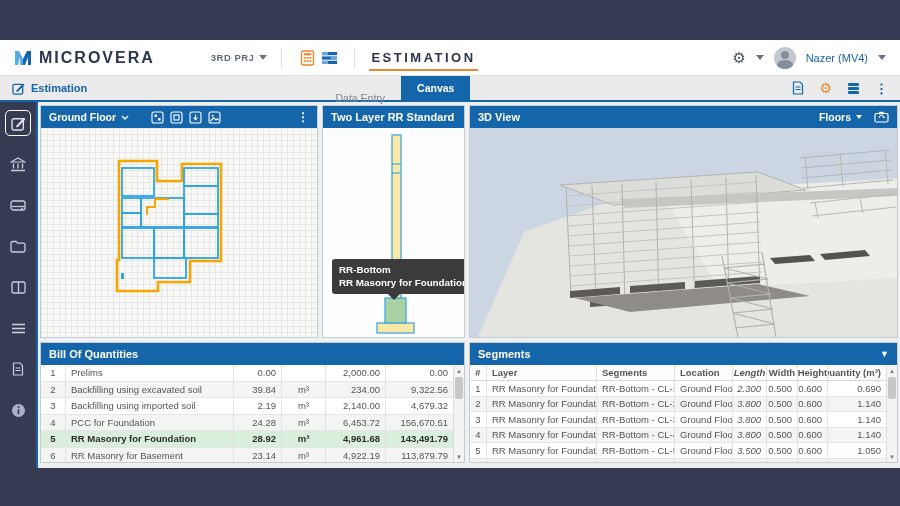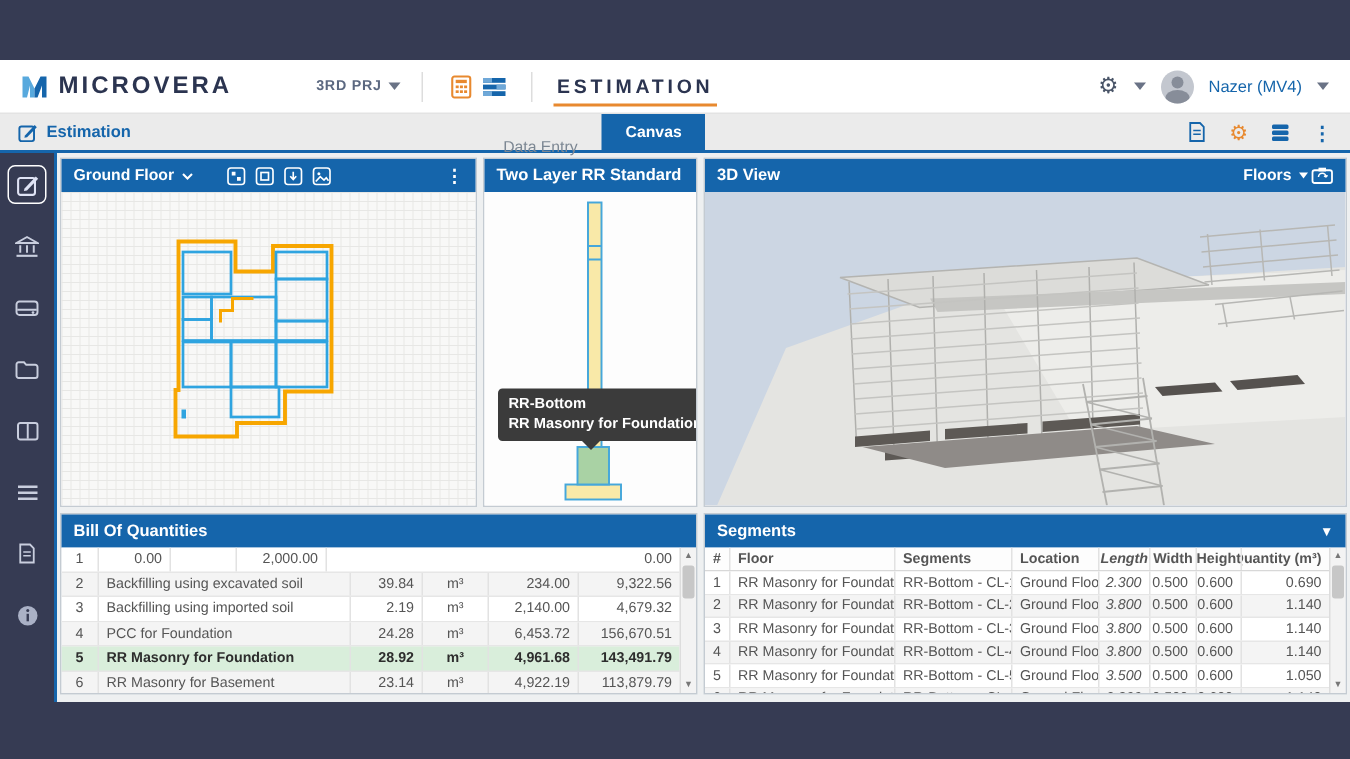--- a/index.html
+++ b/index.html
@@ -54,21 +54,21 @@
   .panel-body { position:relative; overflow:hidden; }
 
   .p-plan { left:2px; top:3px; width:278px; height:233px; }
   .p-std  { left:284px; top:3px; width:143px; height:233px; }
   .p-3d   { left:431px; top:3px; width:429px; height:233px; }
   .p-boq  { left:2px; top:240px; width:425px; height:121px; }
   .p-seg  { left:431px; top:240px; width:429px; height:121px; }
 
   .hd-tools { display:flex; align-items:center; gap:6px; margin-left:22px; }
   .hd-kebab { margin-left:auto; color:#fff; font-size:12px; font-weight:bold; cursor:pointer; }
-  .hd-right { margin-left:auto; display:flex; align-items:center; gap:2px; }
+  .hd-right { margin-left:auto; display:flex; align-items:center; gap:12px; }
   .hd-dd { display:flex; align-items:center; gap:5px; cursor:pointer; font-size:10.5px; font-weight:bold; }
   .wcaret { width:0; height:0; border-left:3.5px solid transparent; border-right:3.5px solid transparent;
             border-top:4.5px solid #fff; }
 
   .plan-body { height:209px; background:#f8f8f7;
     background-image:linear-gradient(#e7e7e5 1px, transparent 1px),
                      linear-gradient(90deg,#e7e7e5 1px, transparent 1px);
     background-size:6px 6px; }
 
   .std-body { height:209px; background:#fdfdfd; }
@@ -433,20 +433,21 @@
 
     <div class="panel p-boq">
       <div class="panel-hd">
         <span>Bill Of Quantities</span>
       </div>
       <div class="panel-body" style="height:97px">
         <div class="tbl-body">
 
             <div class="trow">
               <div class="c boq-num ctr">1</div>
+              <div class="c boq-item">Prelims</div>
               <div class="c boq-qty num">0.00</div>
               <div class="c boq-unit ctr"></div>
               <div class="c boq-rate num">2,000.00</div>
               <div class="c boq-amt num">0.00</div>
             </div>
 
             <div class="trow even">
               <div class="c boq-num ctr">2</div>
               <div class="c boq-item">Backfilling using excavated soil</div>
               <div class="c boq-qty num">39.84</div>
@@ -501,21 +502,21 @@
 
     <div class="panel p-seg">
       <div class="panel-hd">
         <span>Segments</span>
         <span class="seg-caret">▼</span>
       </div>
       <div class="panel-body" style="height:97px">
         <div class="tbl-body">
           <div class="seg-hrow">
             <div class="c sg-num ctr">#</div>
-            <div class="c sg-item">Floor</div>
+            <div class="c sg-item">Layer</div>
             <div class="c sg-seg">Segments</div>
             <div class="c sg-loc">Location</div>
             <div class="c sg-len ctr">Length</div>
             <div class="c sg-wid ctr">Width</div>
             <div class="c sg-hei ctr">Height</div>
             <div class="c sg-qty num">Quantity (m³)</div>
           </div>
           <div class="seg-rows">
 
               <div class="trow">

